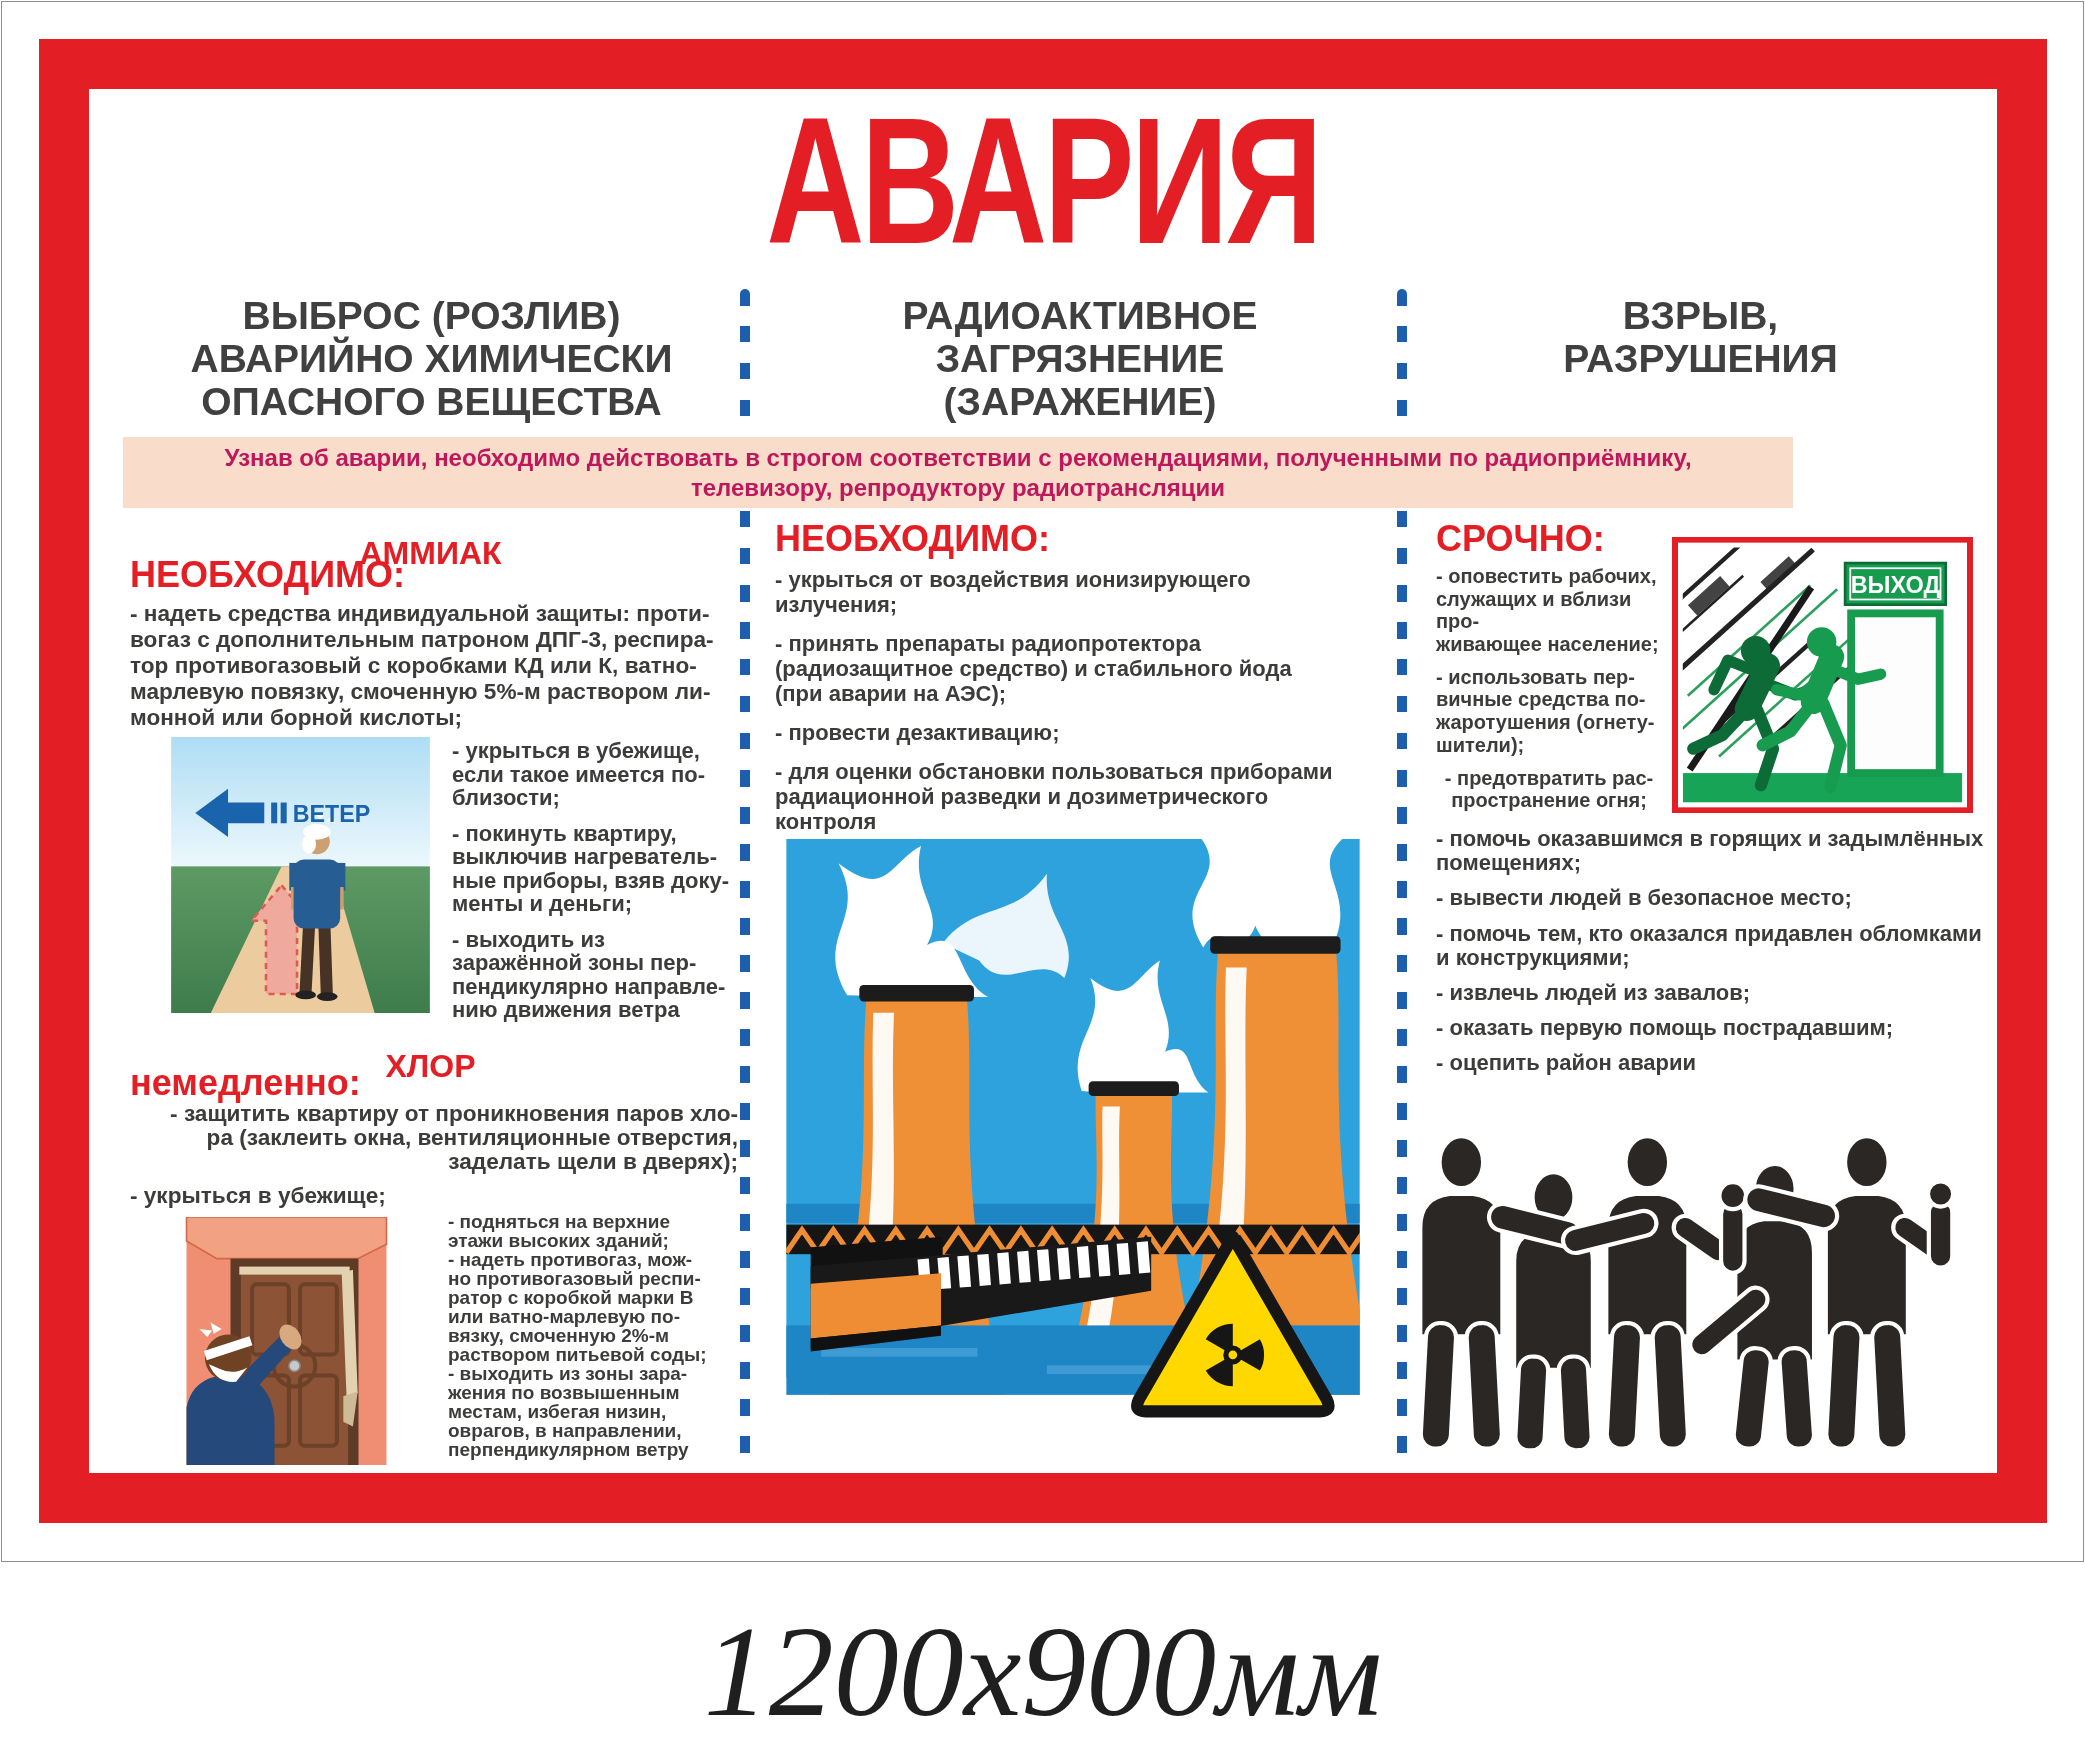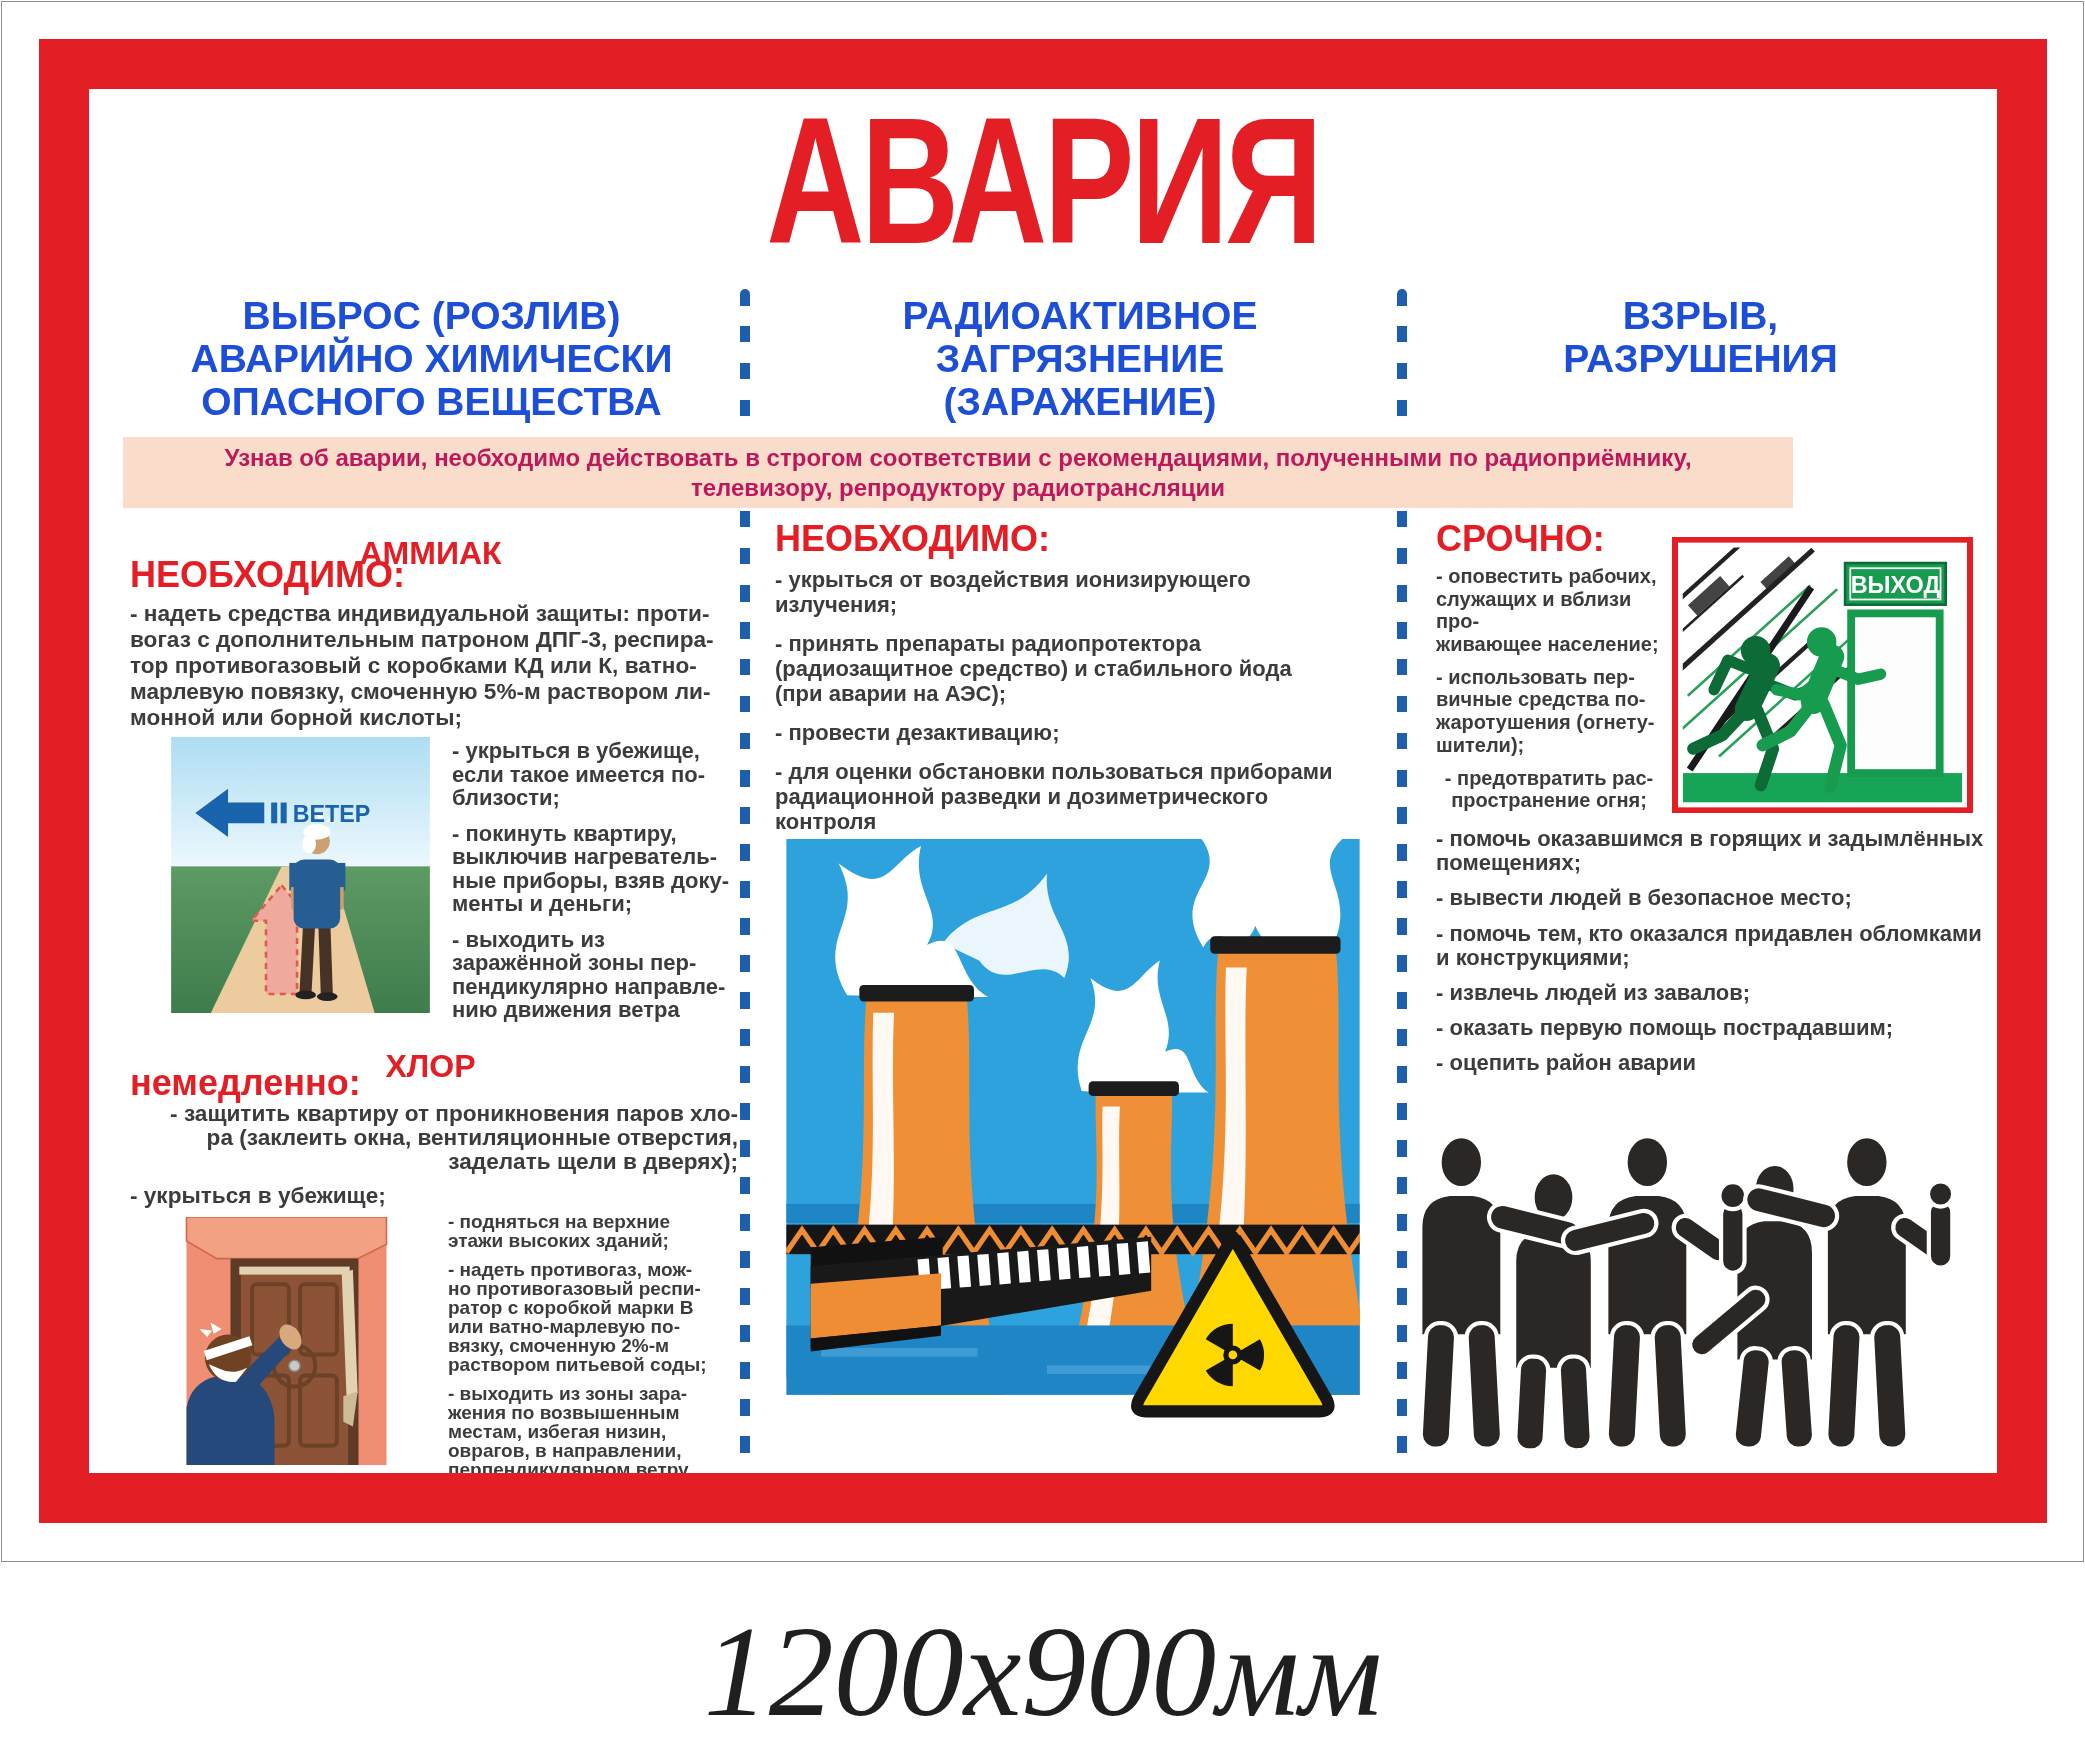--- a/index.html
+++ b/index.html
@@ -5,21 +5,21 @@
   html,body{margin:0;padding:0;background:#fff;}
   .canvas{position:relative;width:2086px;height:1762px;background:#ffffff;
           font-family:"Liberation Sans","DejaVu Sans",sans-serif;overflow:hidden;}
   .abs{position:absolute;}
   .lines{white-space:pre-line;}
   .poster-outline{left:0.9px;top:0.9px;width:2081px;height:1559px;border:1.7px solid #8f8f8f;background:#fff;z-index:0;}
   .red-frame{left:39px;top:39px;width:2008px;height:1484px;border:50px solid #e31e24;box-sizing:border-box;z-index:6;pointer-events:none;}
   .title-wrap{left:0;top:90px;width:2086px;text-align:center;z-index:2;}
   .title-text{display:inline-block;font-size:170px;font-weight:700;color:#e31e24;
               letter-spacing:-4.3px;transform:scale(0.80,1.06);transform-origin:center top;line-height:1;}
-  .hdr{font-size:39px;font-weight:700;line-height:43px;color:#1d4ed8;text-align:center;z-index:2;}
+  .hdr{font-size:39px;font-weight:700;line-height:43px;color:#404040;text-align:center;z-index:2;}
   .banner{background:#f9dcc9;z-index:3;display:flex;align-items:center;justify-content:center;}
   .banner-text{font-size:24px;font-weight:700;line-height:30px;color:#be185d;text-align:center;width:100%;}
   .divider{width:9.6px;background:repeating-linear-gradient(180deg,#1e5fad 0 16.5px,transparent 16.5px 37px);
            border-radius:5.2px;z-index:1;}
   .sec{font-size:32px;font-weight:700;color:#e31e24;text-align:center;z-index:2;margin-top:23px;}
   .kw{font-size:36px;font-weight:700;color:#e31e24;z-index:2;}
   .body{font-weight:700;color:#3c3c3b;z-index:2;}
   .stack{display:flex;flex-direction:column;z-index:2;}
   .caption{width:2086px;text-align:center;font-family:"Liberation Serif","DejaVu Serif",serif;
            font-style:italic;font-size:130px;line-height:148px;color:#1f1f1f;z-index:2;}
@@ -147,21 +147,21 @@
       <polygon points="58,208 118,148 134,162 80,222" fill="#26497c"></polygon>
       <ellipse cx="130" cy="150" rx="12" ry="17" fill="#d8a87e" transform="rotate(-35 130 150)"></ellipse>
       <circle cx="52" cy="176" r="29" fill="#6e4223"></circle>
       <path d="M28,184 Q38,208 62,206 L76,188 Q58,198 42,190 Z" fill="#ffffff"></path>
       <rect x="22" y="158" width="60" height="12" fill="#ffffff" transform="rotate(-18 52 164)"></rect>
       <polygon points="26,150 16,140 32,142" fill="#ffffff"></polygon>
       <polygon points="34,146 30,132 44,140" fill="#ffffff"></polygon>
     </g>
   </svg>
 
-  <div class="abs stack" style="left:448px;top:1212px;width:291px;gap:10px;">
+  <div class="abs stack" style="left:448px;top:1212px;width:291px;gap:0;">
     <div class="body lines" style="font-size:19px;line-height:19px;">- подняться на верхние
 этажи высоких зданий;</div>
     <div class="body lines" style="font-size:19px;line-height:19px;">- надеть противогаз, мож-
 но противогазовый респи-
 ратор с коробкой марки В
 или ватно-марлевую по-
 вязку, смоченную 2%-м
 раствором питьевой соды;</div>
     <div class="body lines" style="font-size:19px;line-height:19px;">- выходить из зоны зара-
 жения по возвышенным

